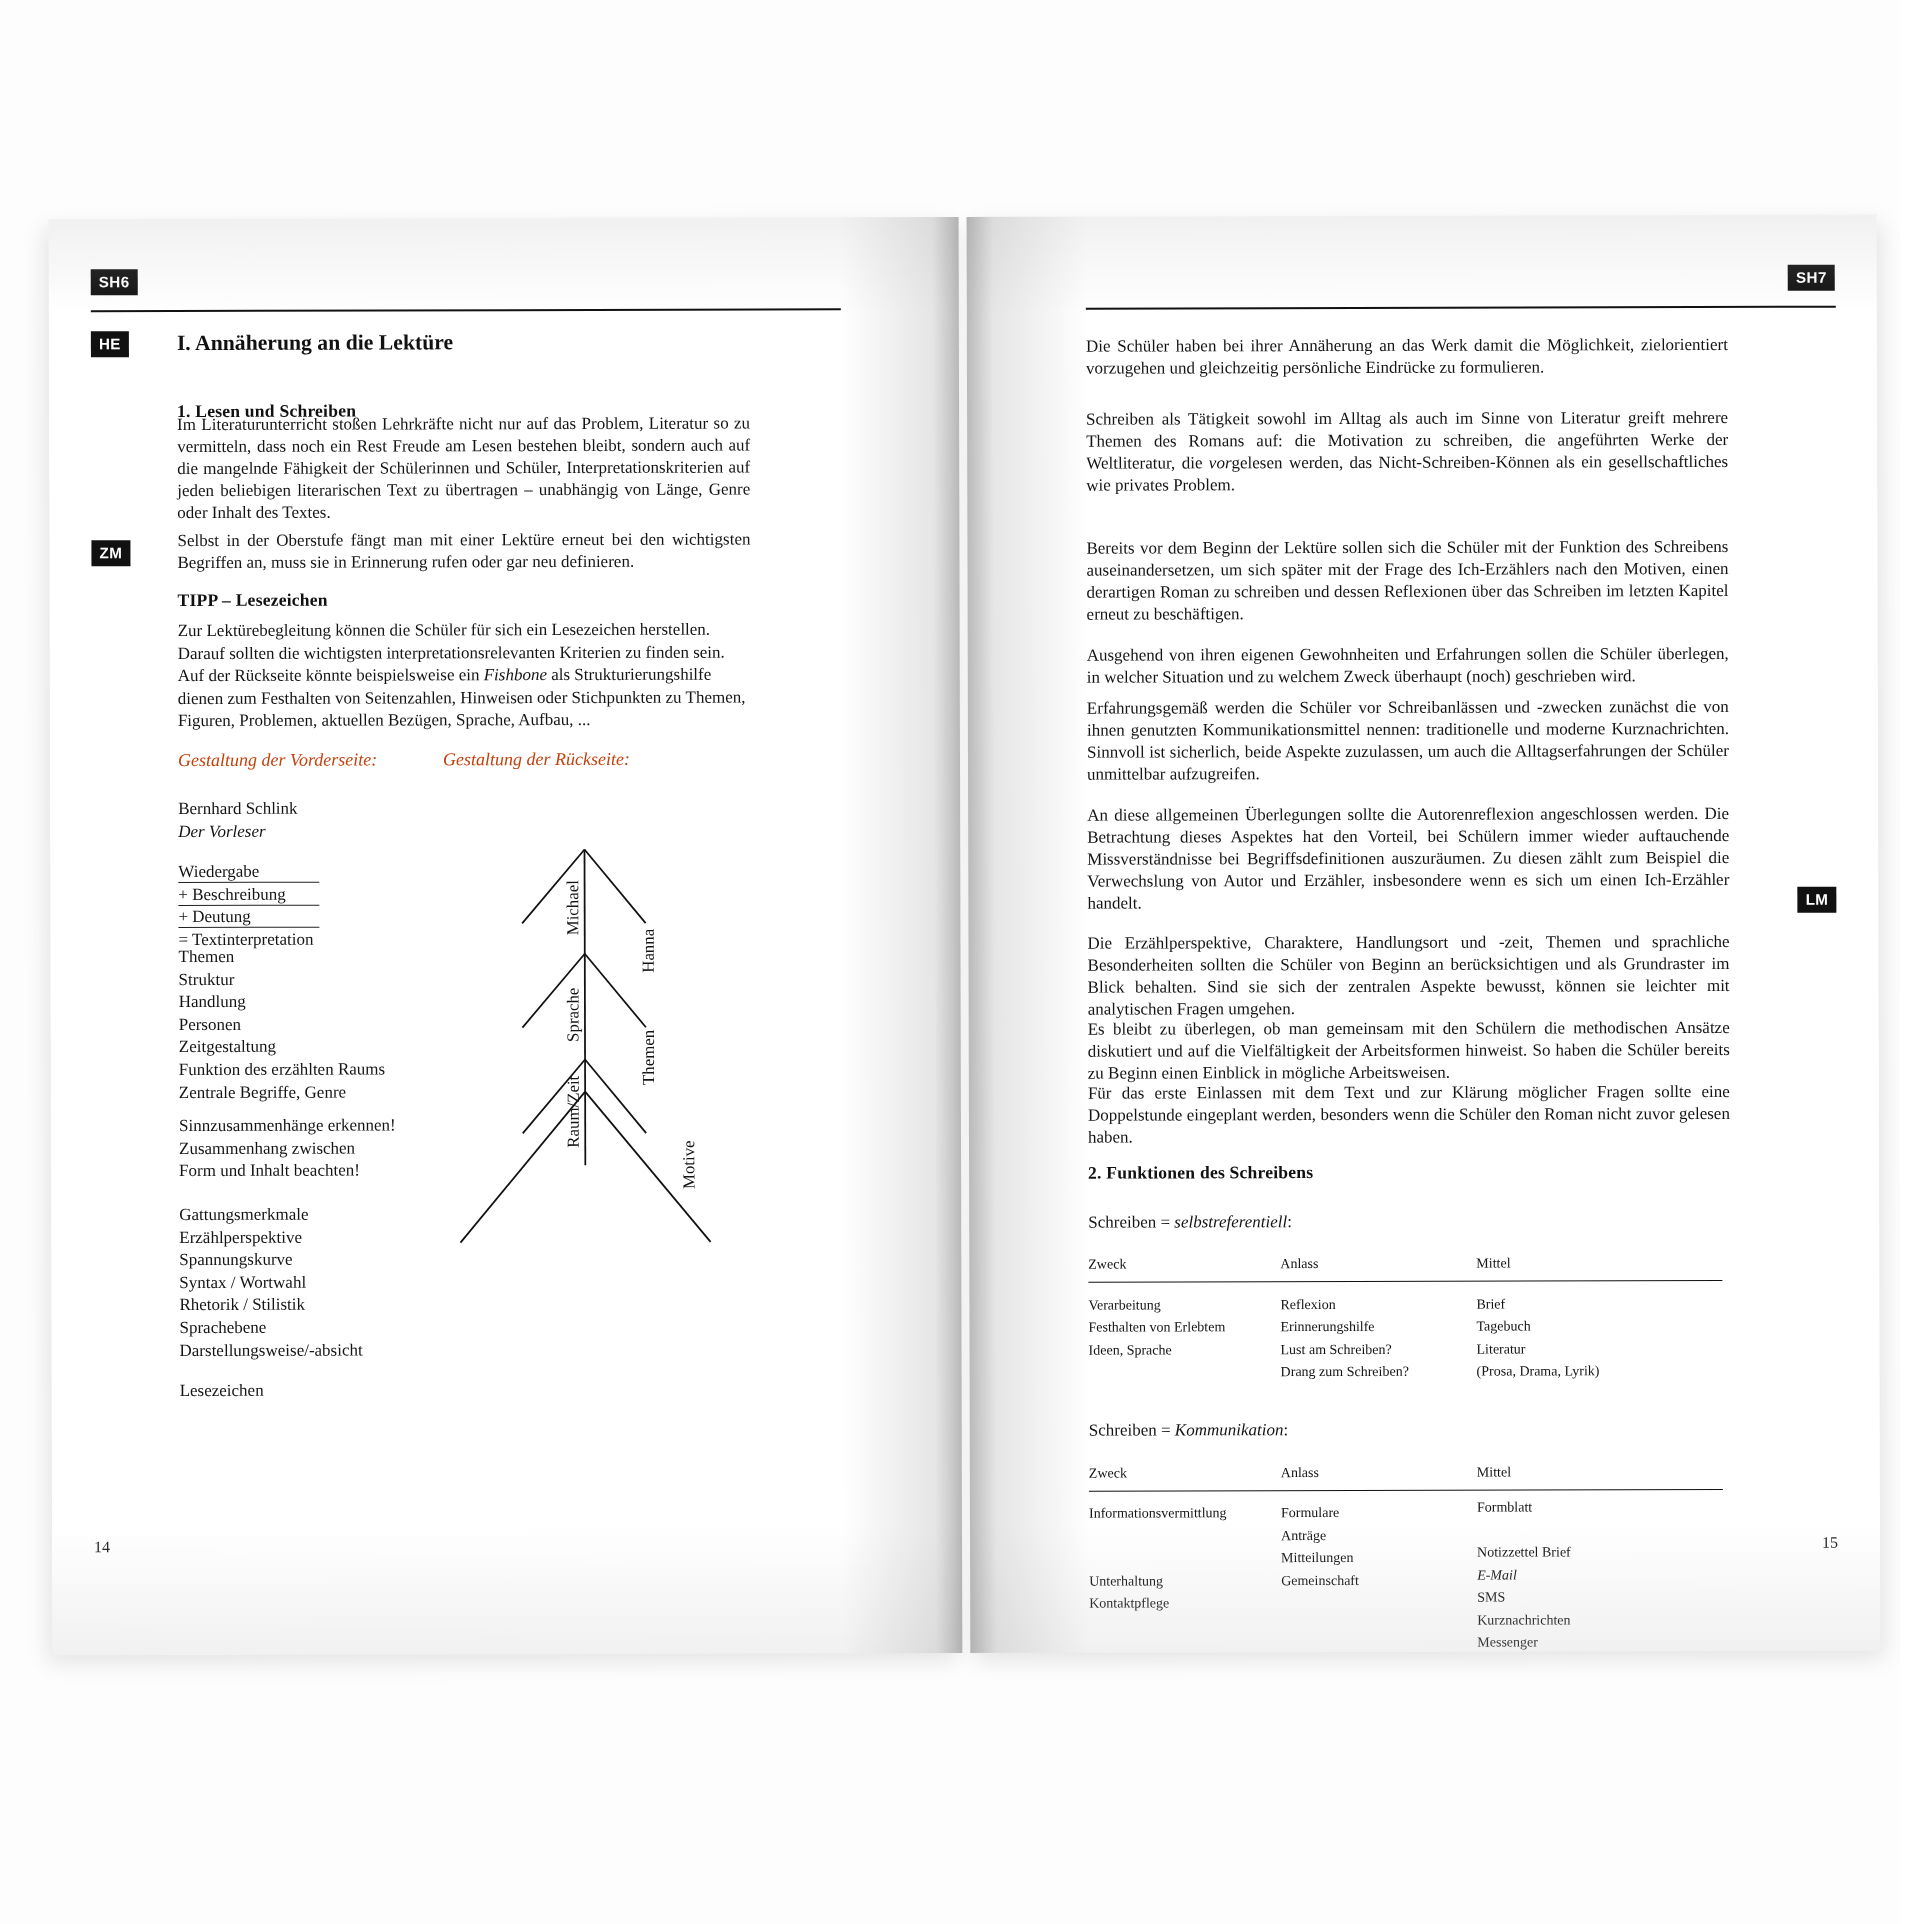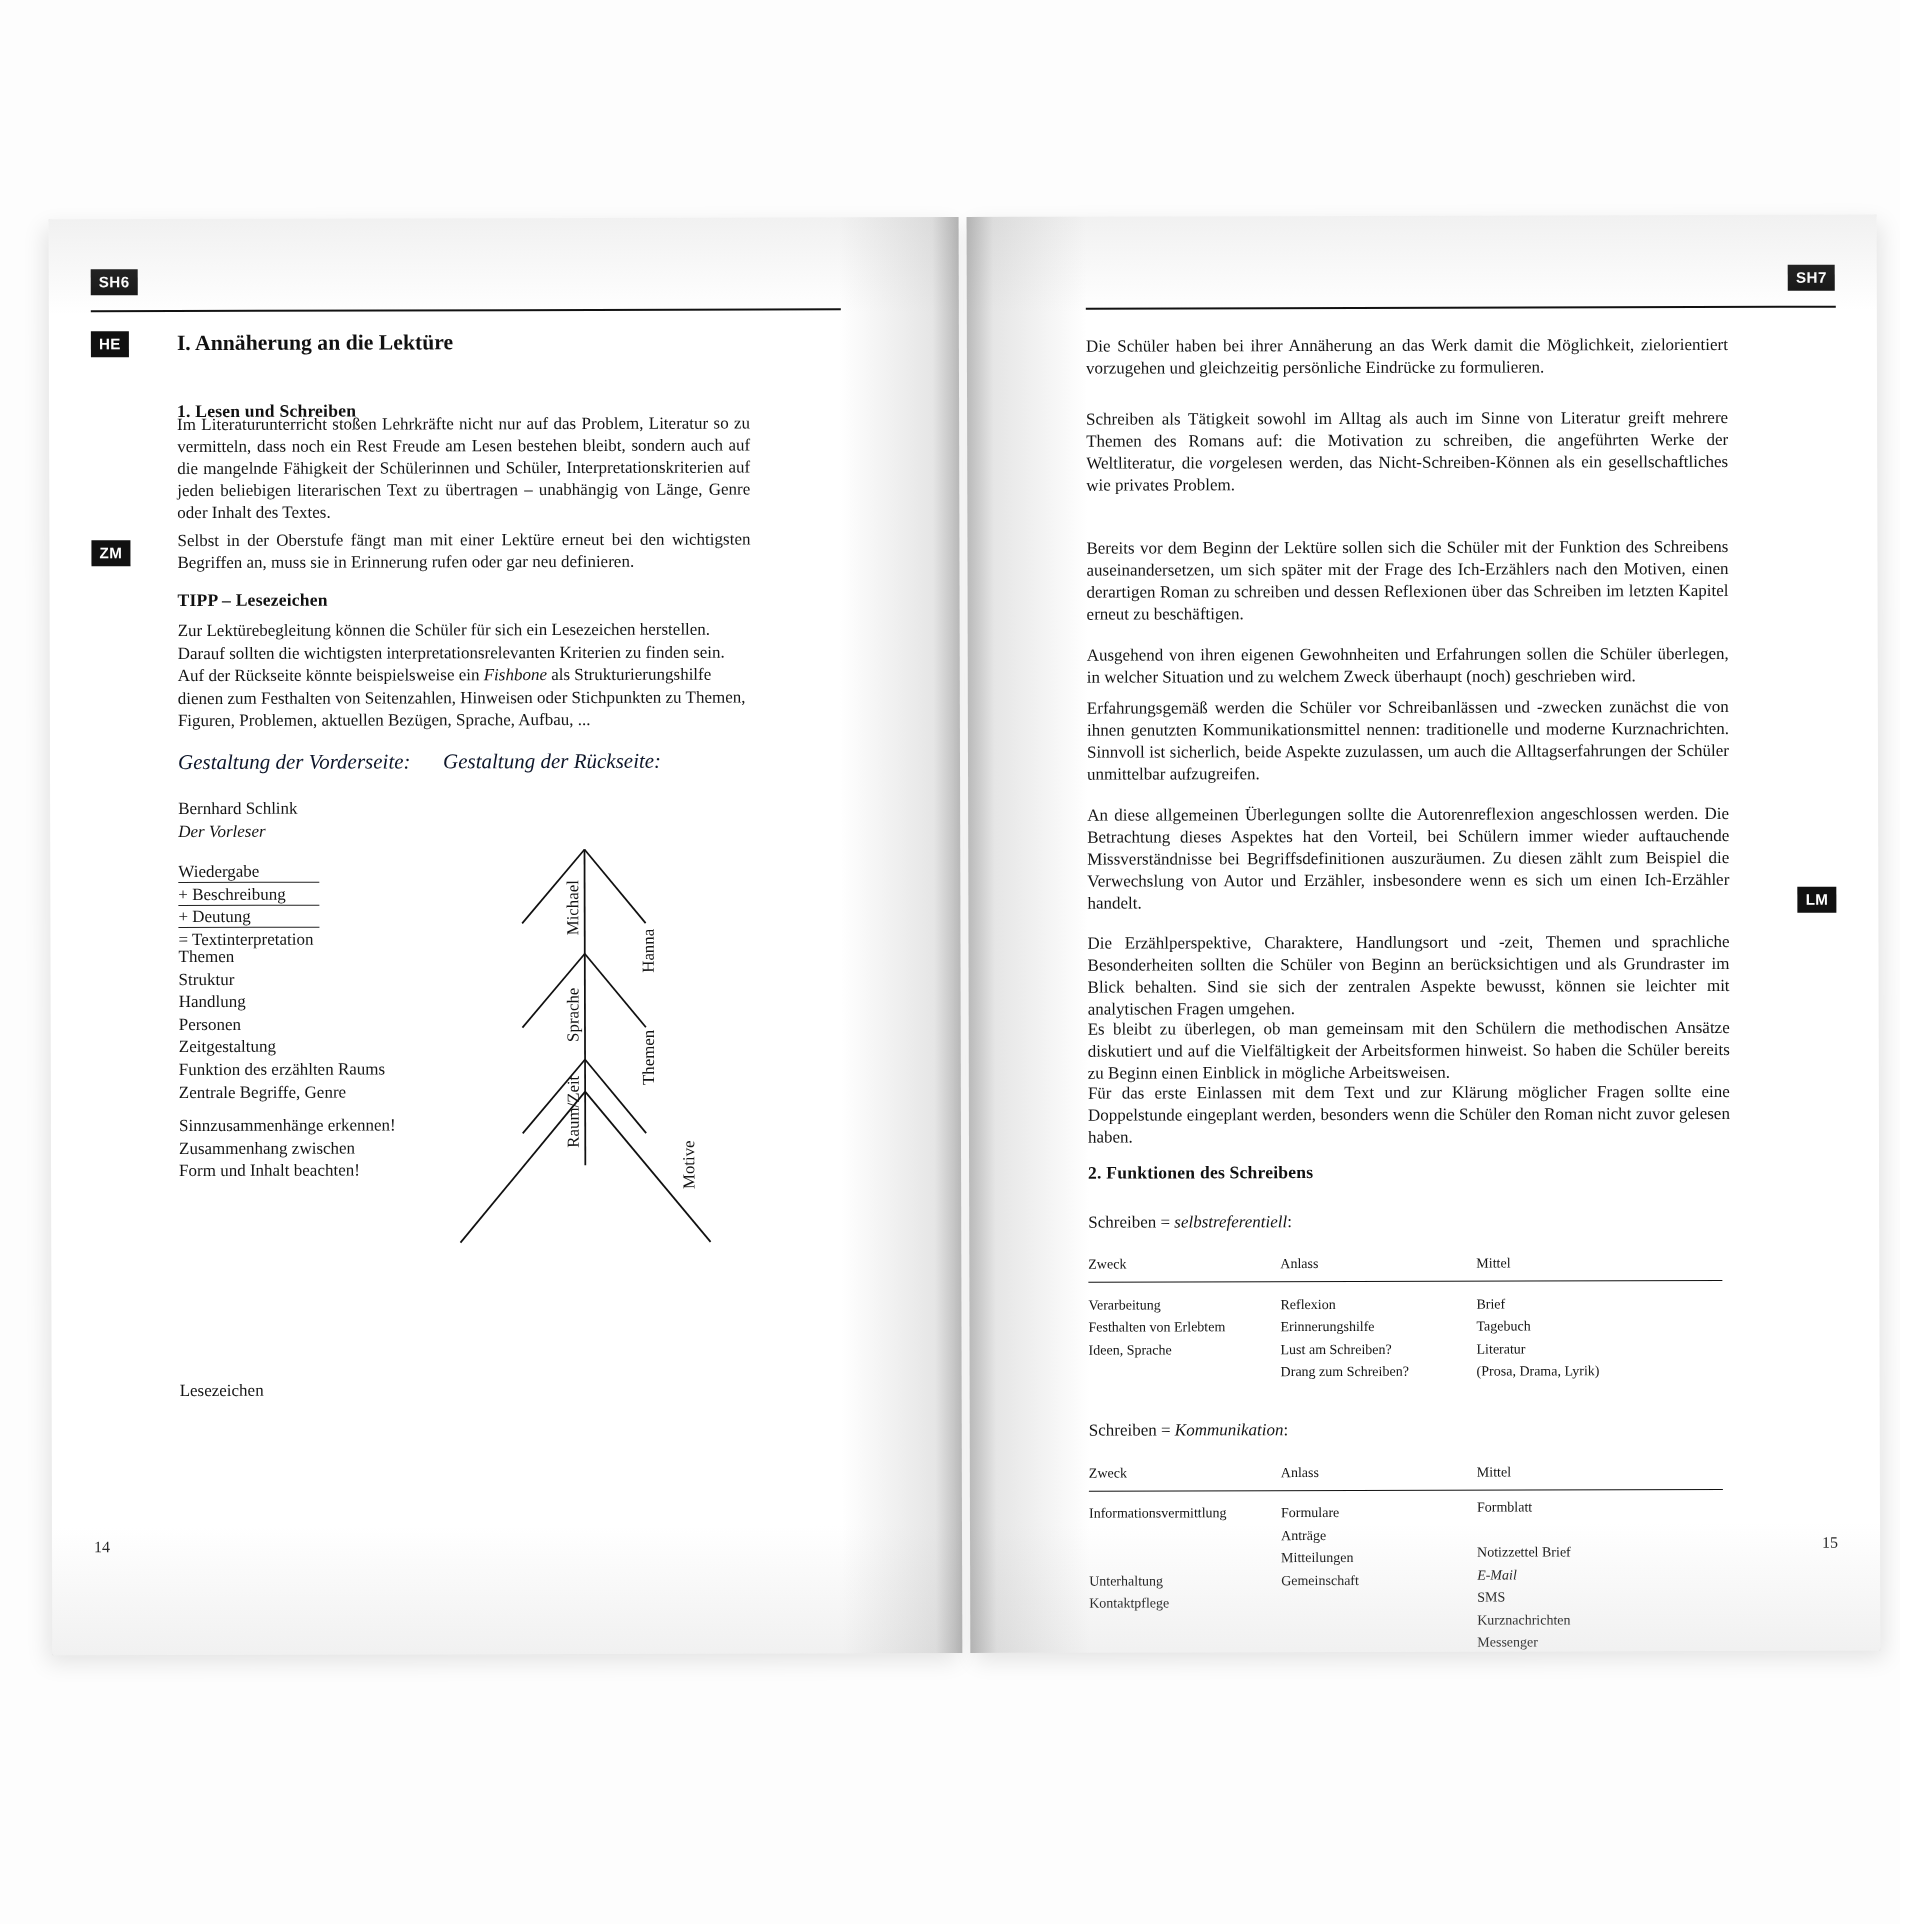--- a/index.html
+++ b/index.html
@@ -121,23 +121,23 @@
     position: absolute;
     font-size: 17px;
     line-height: 1.33;
     color: #141414;
   }
   .it { font-style: italic; }
   .bold { font-weight: 400; }
 
   .caption {
     position: absolute;
-    font-size: 21px;
+    font-size: 18px;
     font-style: italic;
-    color: #0f172a;
+    color: #c2410c;
   }
 
   
   .ul-line {
     position: absolute;
     height: 0.8px;
     background: #222;
   }
 
   
@@ -216,20 +216,29 @@
           <div>Funktion des erzählten Raums</div>
           <div>Zentrale Begriffe, Genre</div>
         </div>
 
         <div class="lines" style="left:128px; top:896px;">
           <div>Sinnzusammenhänge erkennen!</div>
           <div>Zusammenhang zwischen</div>
           <div>Form und Inhalt beachten!</div>
         </div>
 
+        <div class="lines" style="left:128px; top:985px;">
+          <div>Gattungsmerkmale</div>
+          <div>Erzählperspektive</div>
+          <div>Spannungskurve</div>
+          <div>Syntax / Wortwahl</div>
+          <div>Rhetorik / Stilistik</div>
+          <div>Sprachebene</div>
+          <div>Darstellungsweise/-absicht</div>
+        </div>
 
         <div class="lines bold" style="left:128px; top:1161px;">Lesezeichen</div>
 
         <div class="fishbone" style="left:377px; top:553px; width:337px; height:529px;">
           <svg width="337" height="529" viewBox="0 0 420 660">
             <g stroke="#111" stroke-width="2.2" fill="none">
 
               <line x1="118" y1="190" x2="196" y2="98"></line>
               <line x1="196" y1="98" x2="272" y2="190"></line>
 

